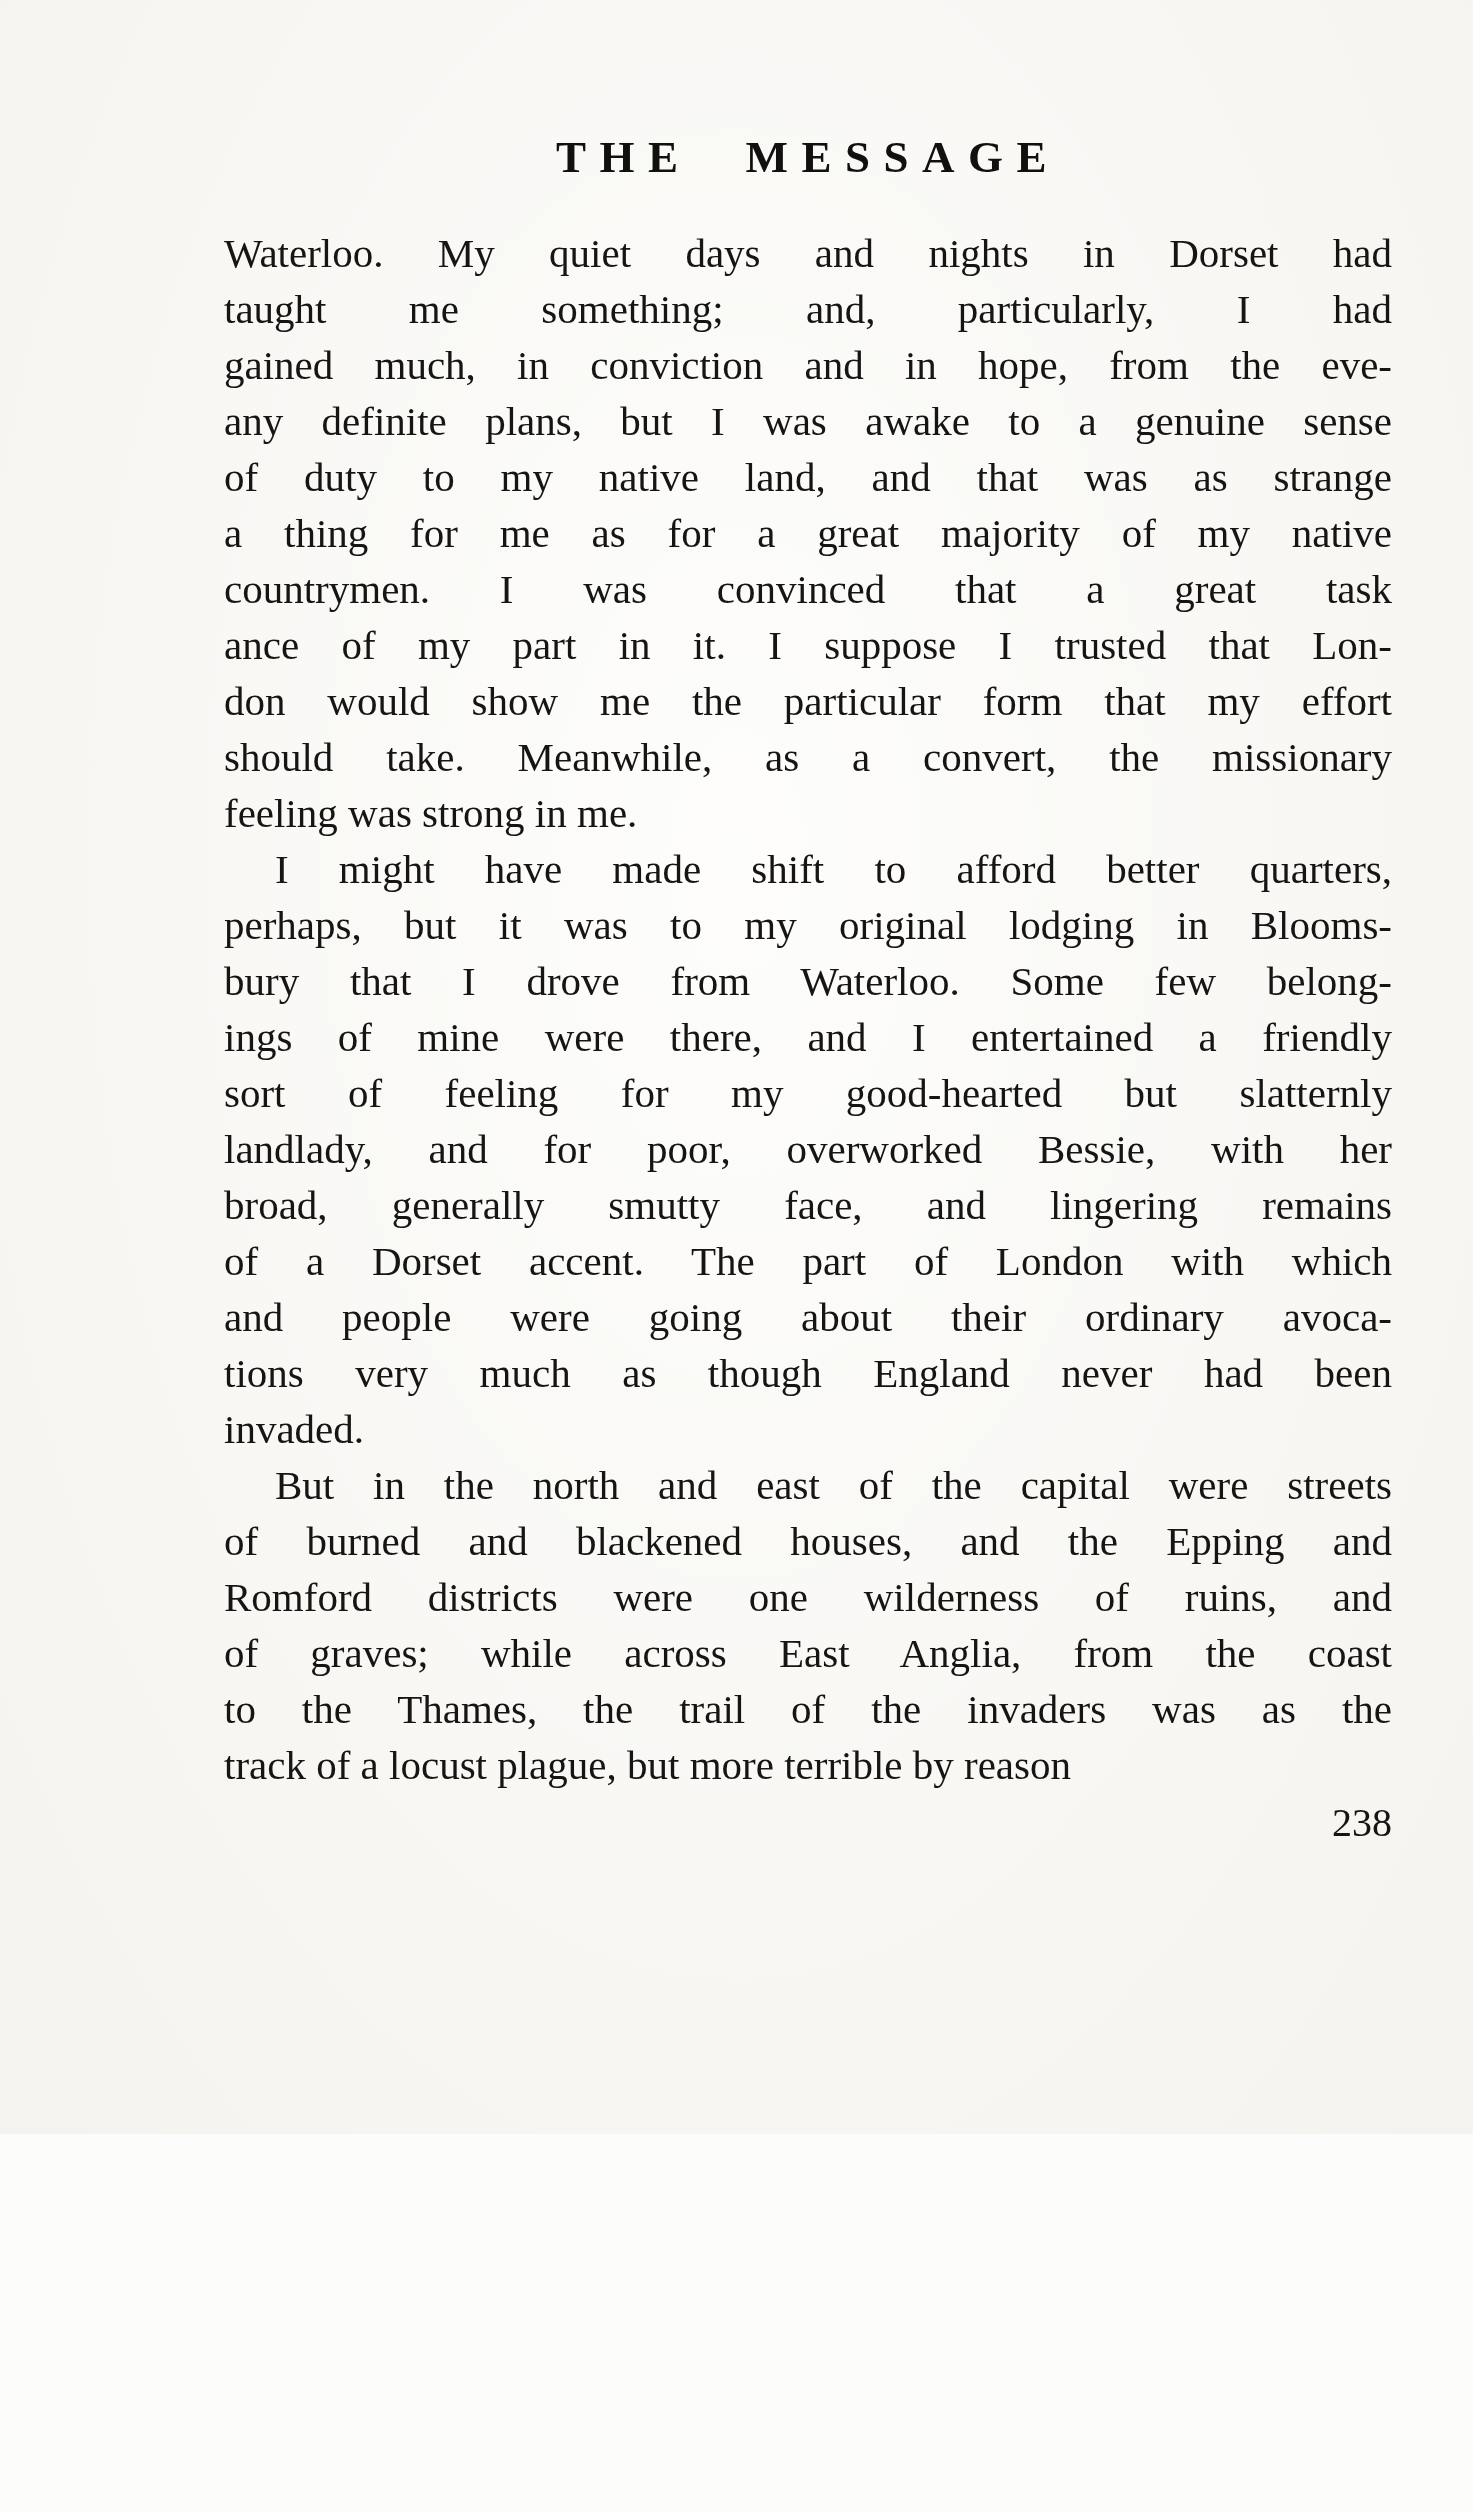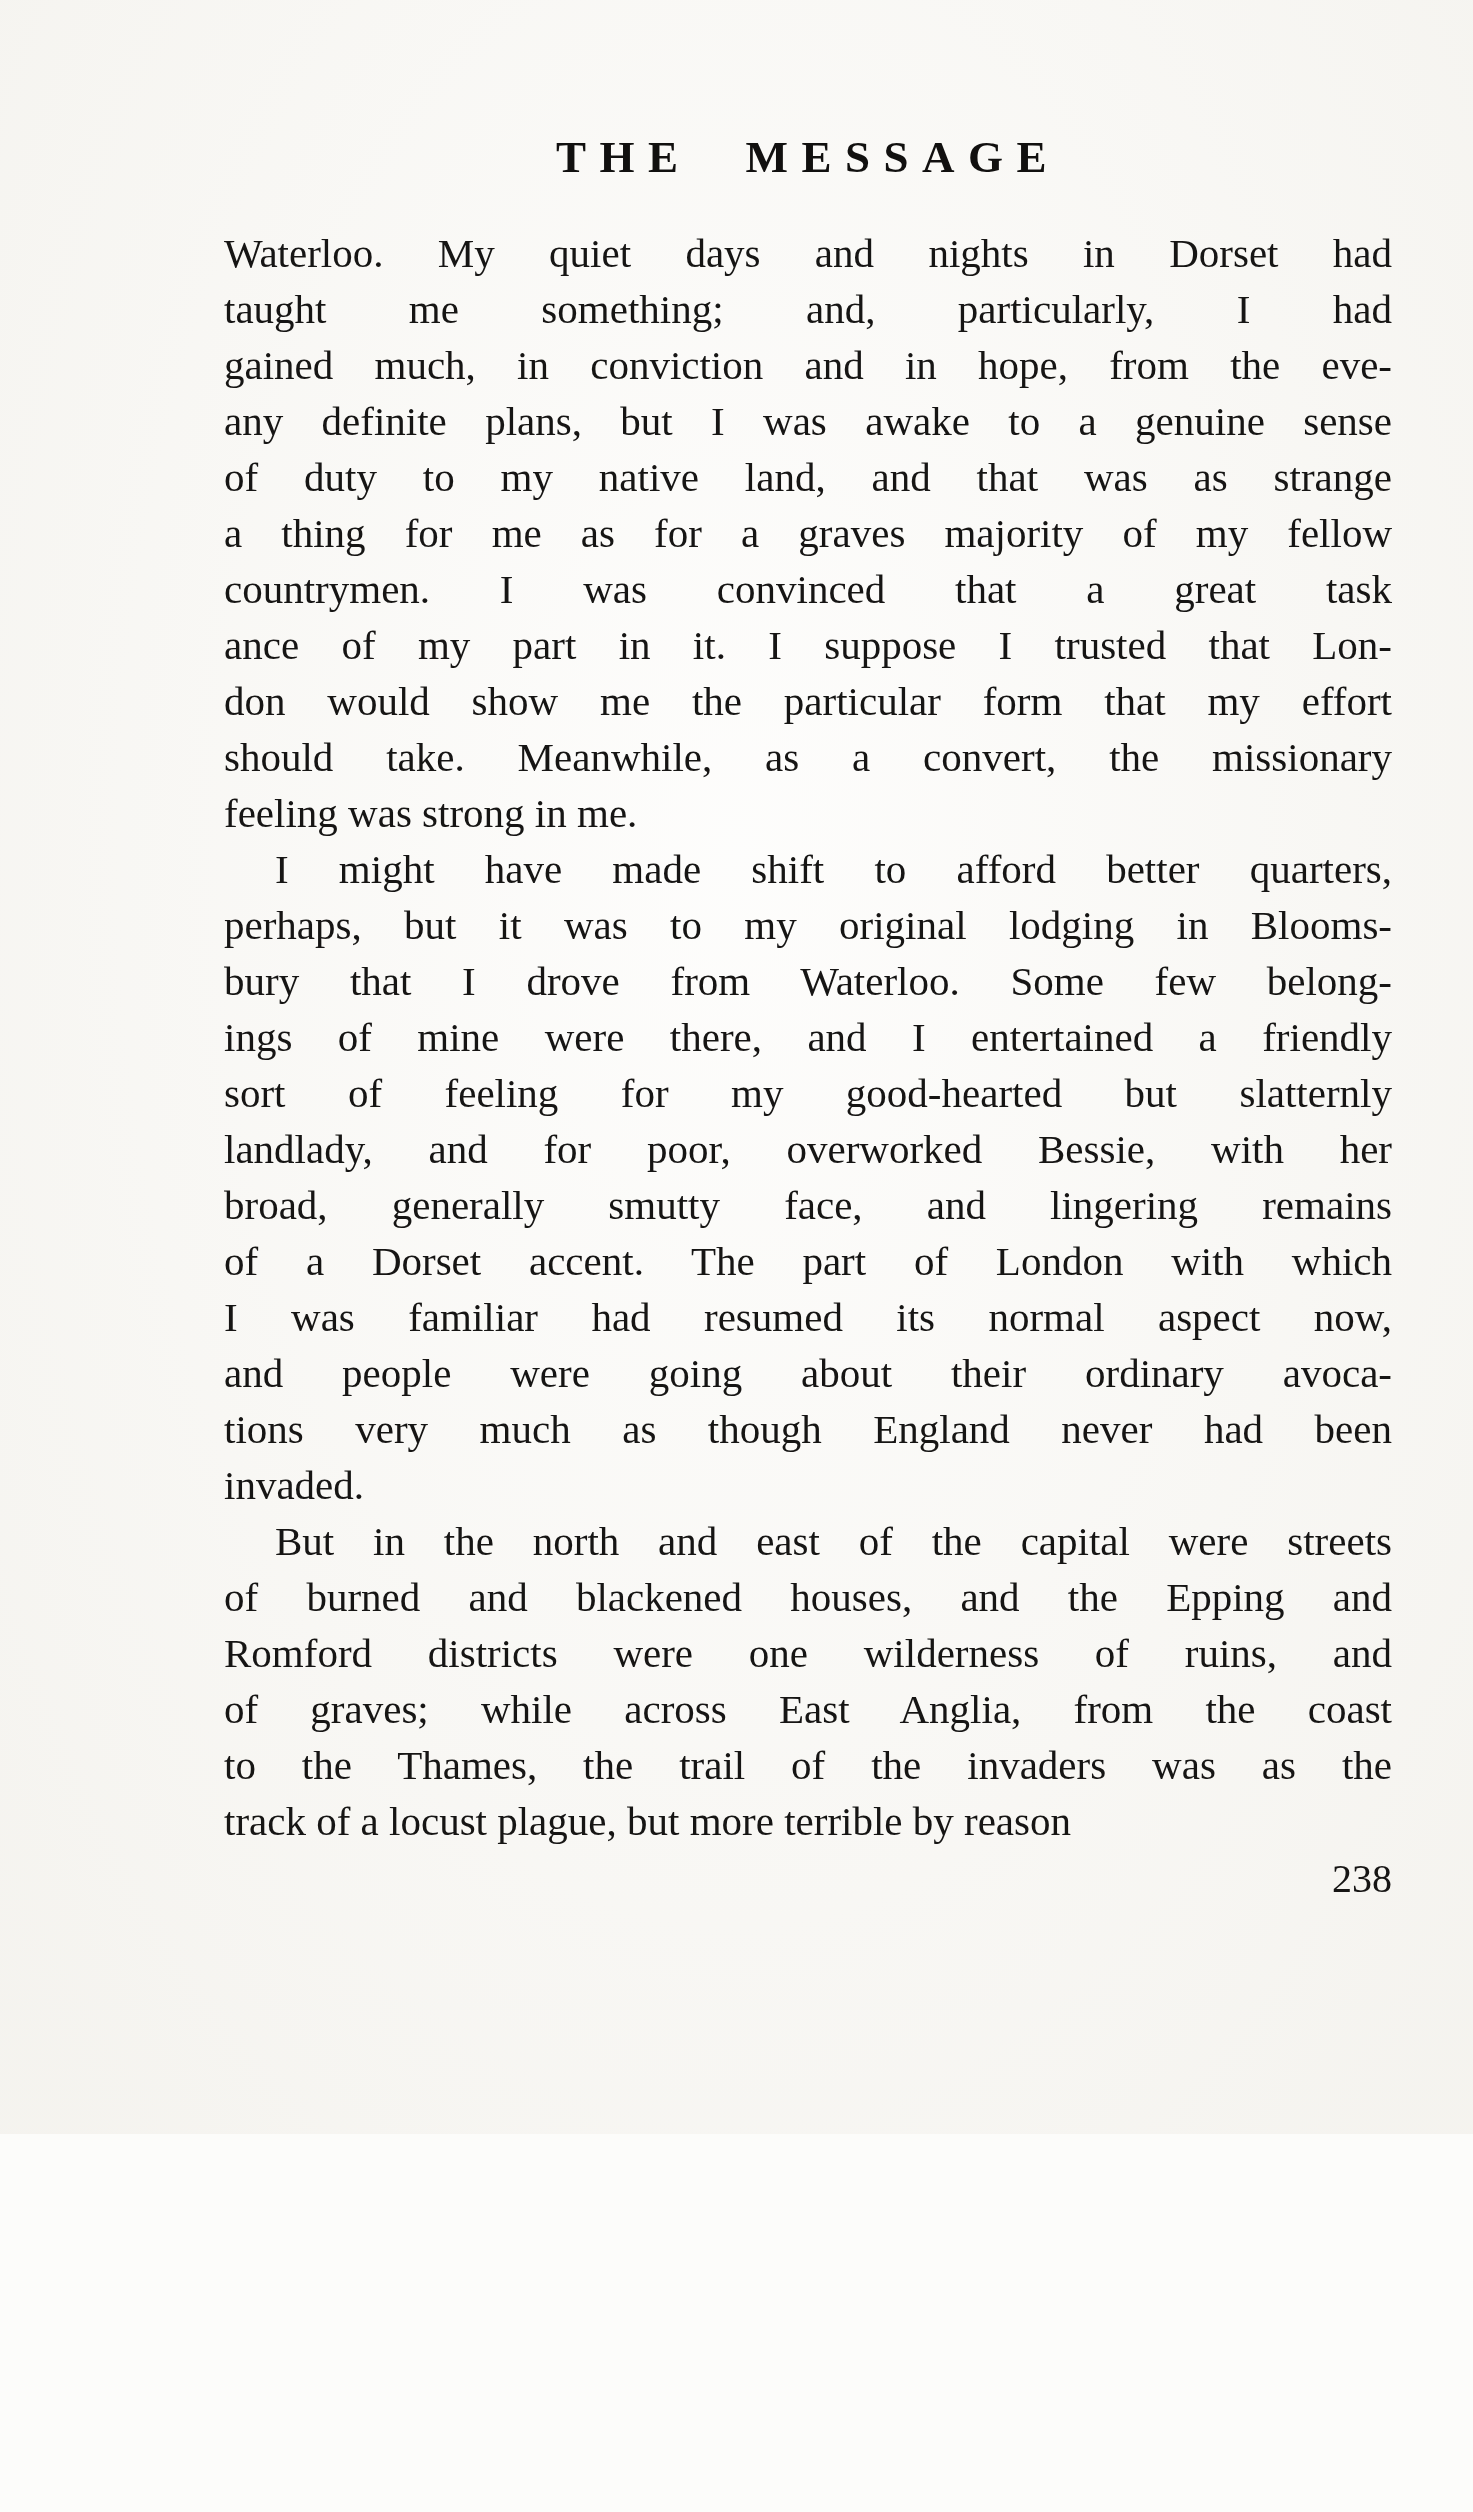--- a/index.html
+++ b/index.html
@@ -78,37 +78,36 @@
   <div class="column">
     <h1 class="title">THE MESSAGE</h1>
 
     <div class="paragraphs">
         <div class="paragraph">
           <div class="line">Waterloo. My quiet days and nights in Dorset had</div>
           <div class="line">taught me something; and, particularly, I had</div>
           <div class="line">gained much, in conviction and in hope, from the eve-</div>
           <div class="line">any definite plans, but I was awake to a genuine sense</div>
           <div class="line">of duty to my native land, and that was as strange</div>
-          <div class="line">a thing for me as for a graves majority of my fellow</div>
+          <div class="line">a thing for me as for a great majority of my native</div>
           <div class="line">countrymen. I was convinced that a great task</div>
           <div class="line">ance of my part in it. I suppose I trusted that Lon-</div>
           <div class="line">don would show me the particular form that my effort</div>
           <div class="line">should take. Meanwhile, as a convert, the missionary</div>
           <div class="line last">feeling was strong in me.</div>
         </div>
         <div class="paragraph">
           <div class="line indent">I might have made shift to afford better quarters,</div>
           <div class="line">perhaps, but it was to my original lodging in Blooms-</div>
           <div class="line">bury that I drove from Waterloo. Some few belong-</div>
           <div class="line">ings of mine were there, and I entertained a friendly</div>
           <div class="line">sort of feeling for my good-hearted but slatternly</div>
           <div class="line">landlady, and for poor, overworked Bessie, with her</div>
           <div class="line">broad, generally smutty face, and lingering remains</div>
           <div class="line">of a Dorset accent. The part of London with which</div>
-          <div class="line">I was familiar had resumed its normal aspect now,</div>
           <div class="line">and people were going about their ordinary avoca-</div>
           <div class="line">tions very much as though England never had been</div>
           <div class="line last">invaded.</div>
         </div>
         <div class="paragraph">
           <div class="line indent">But in the north and east of the capital were streets</div>
           <div class="line">of burned and blackened houses, and the Epping and</div>
           <div class="line">Romford districts were one wilderness of ruins, and</div>
           <div class="line">of graves; while across East Anglia, from the coast</div>
           <div class="line">to the Thames, the trail of the invaders was as the</div>

